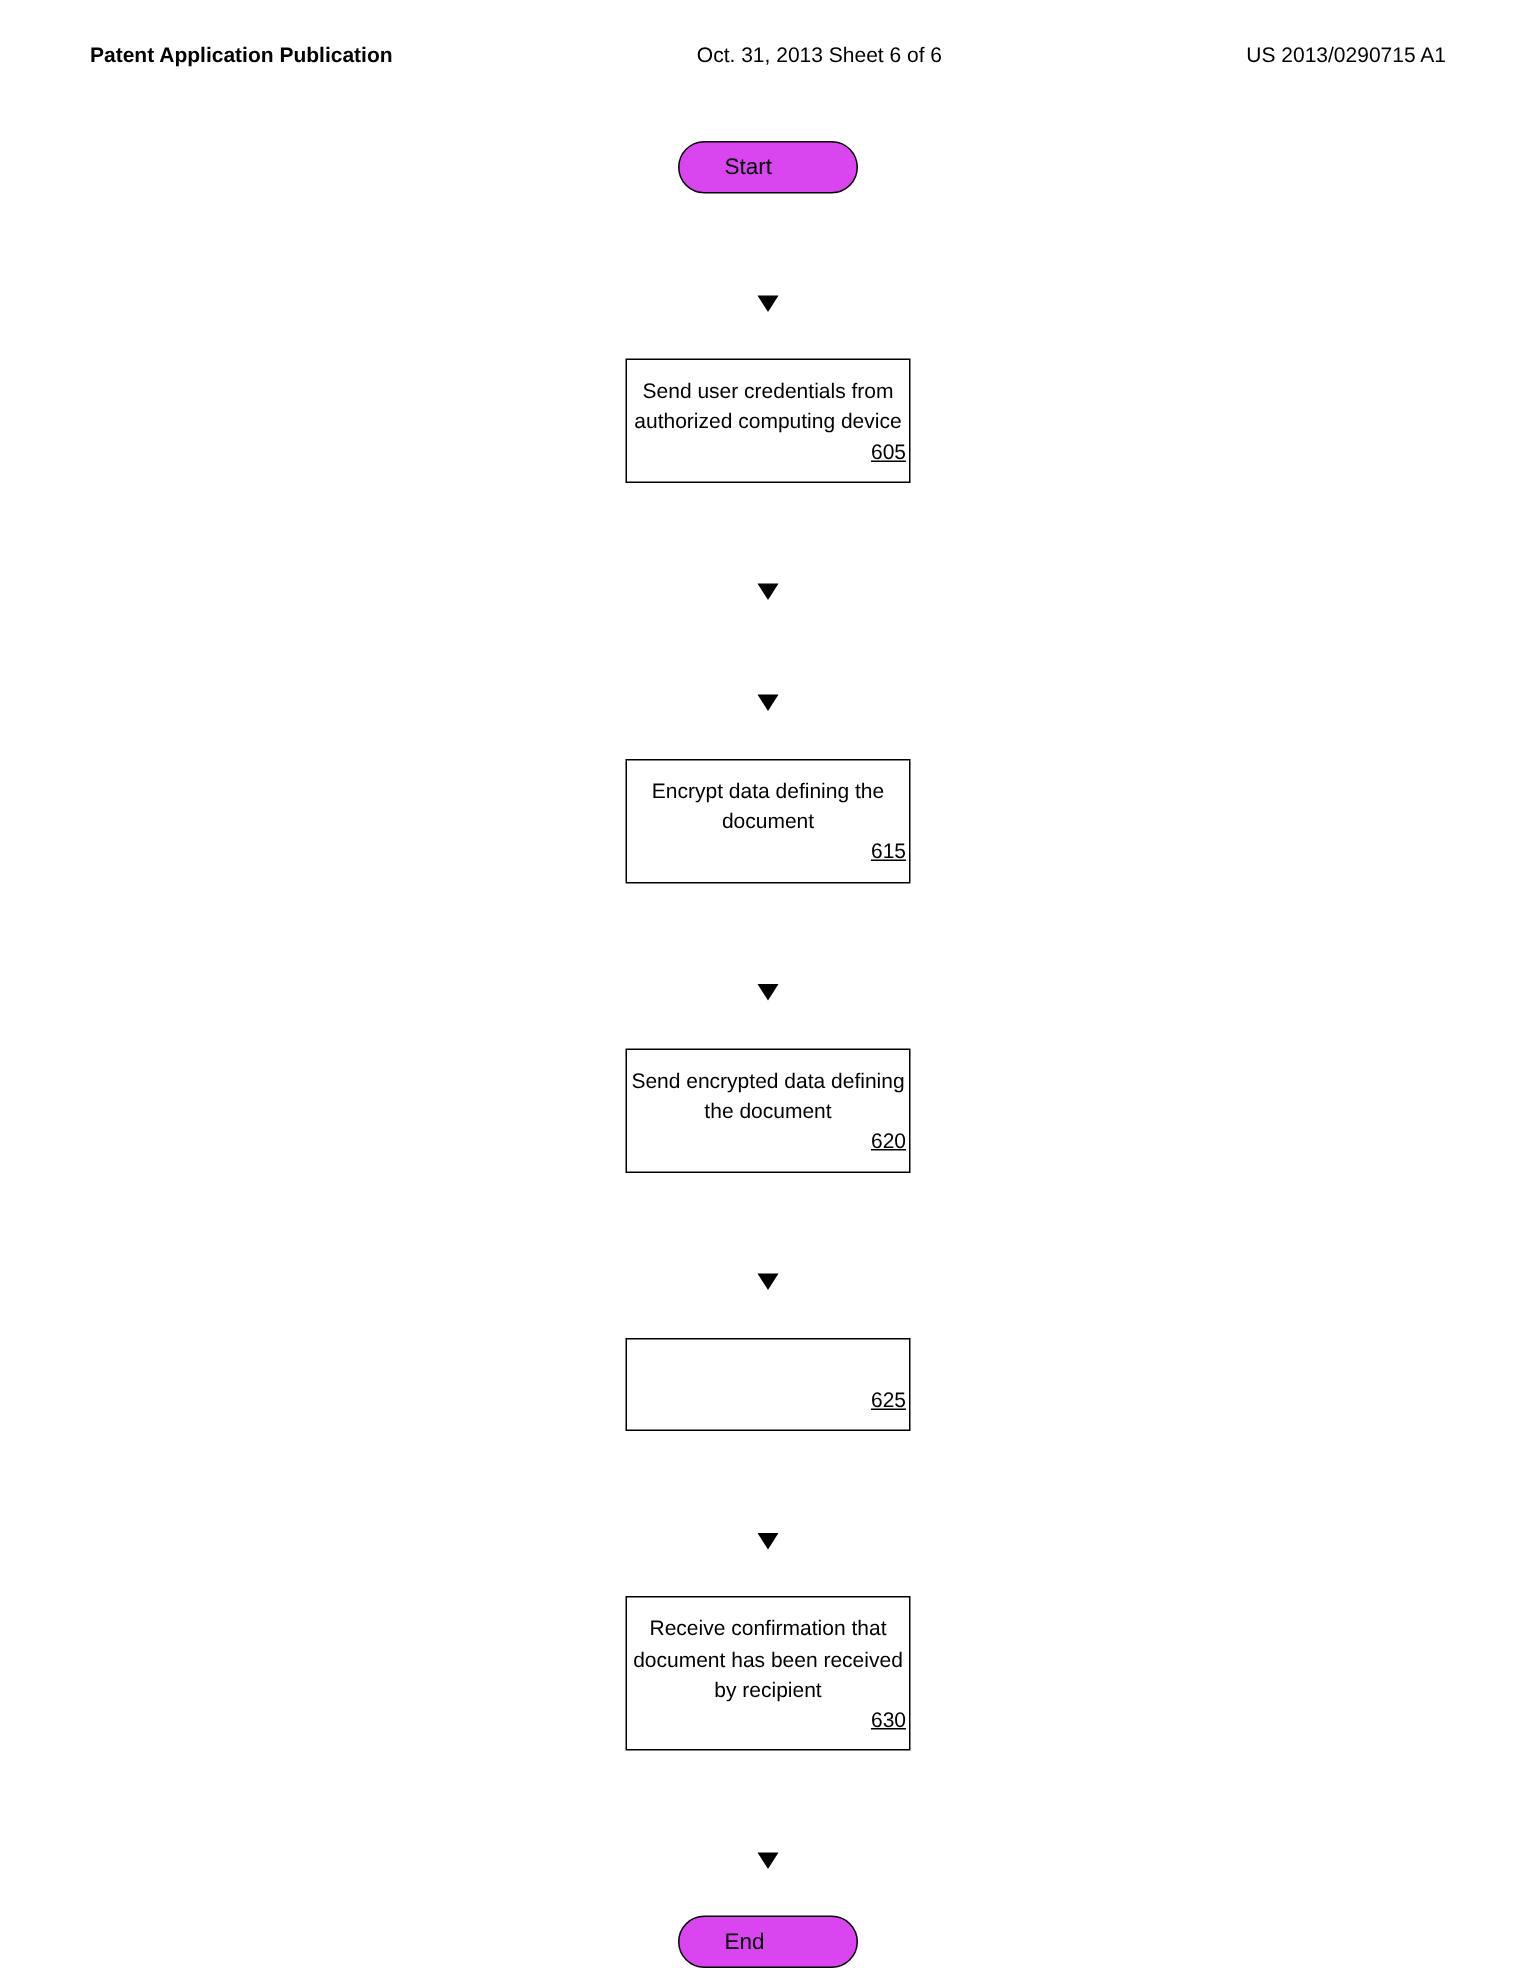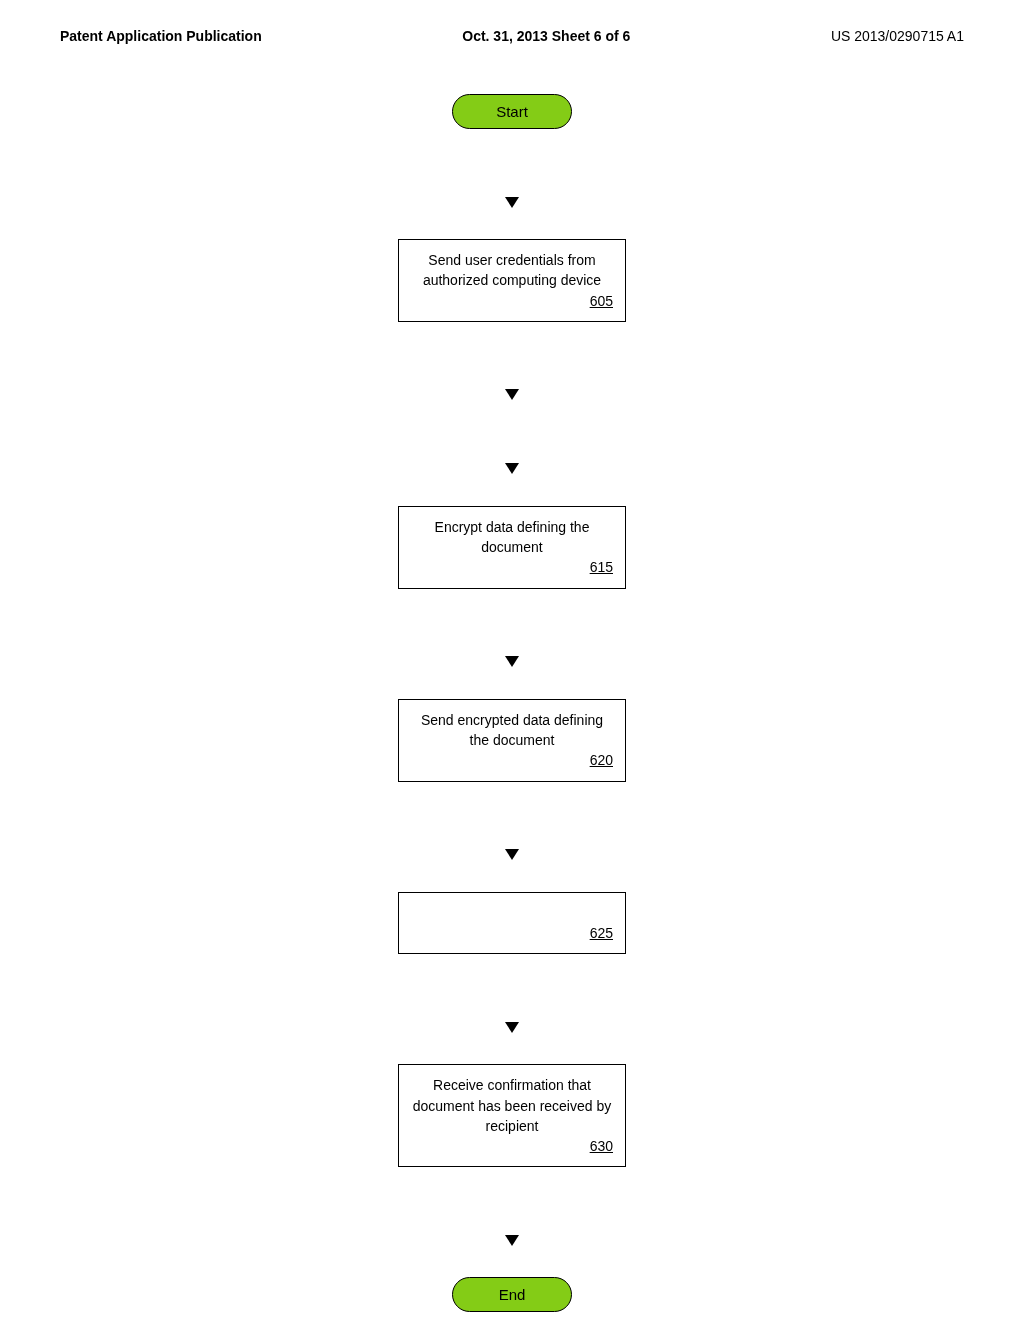--- a/index.html
+++ b/index.html
@@ -21,52 +21,50 @@
 
     .header-left {
       font-size: 14px;
       font-weight: bold;
       font-family: Arial, sans-serif;
     }
 
     .header-center {
       font-size: 14px;
       font-family: Arial, sans-serif;
-      font-weight: bold;
     }
 
     .header-right {
       font-size: 14px;
       font-family: Liberation Sans, sans-serif;
     }
 
     .flowchart-container {
       display: flex;
       flex-direction: column;
       align-items: center;
       padding-top: 40px;
     }
 
     .node-stadium {
       border: 1.5px solid #000;
       border-radius: 30px;
       padding: 8px 30px;
-      text-align: center;
       font-size: 15px;
-      background: #84cc16;
+      background: #d946ef;
       min-width: 120px;
     }
 
     .node-rect {
       border: 1.5px solid #000;
-      padding: 10px 12px;
+      padding: 10px 2px;
       text-align: center;
       font-size: 14px;
       background: #fff;
-      width: 228px;
+      width: 190px;
       line-height: 1.45;
     }
 
     .node-rect .step-num {
       text-decoration: underline;
       display: block;
       text-align: right;
     }
 
     .arrow {

